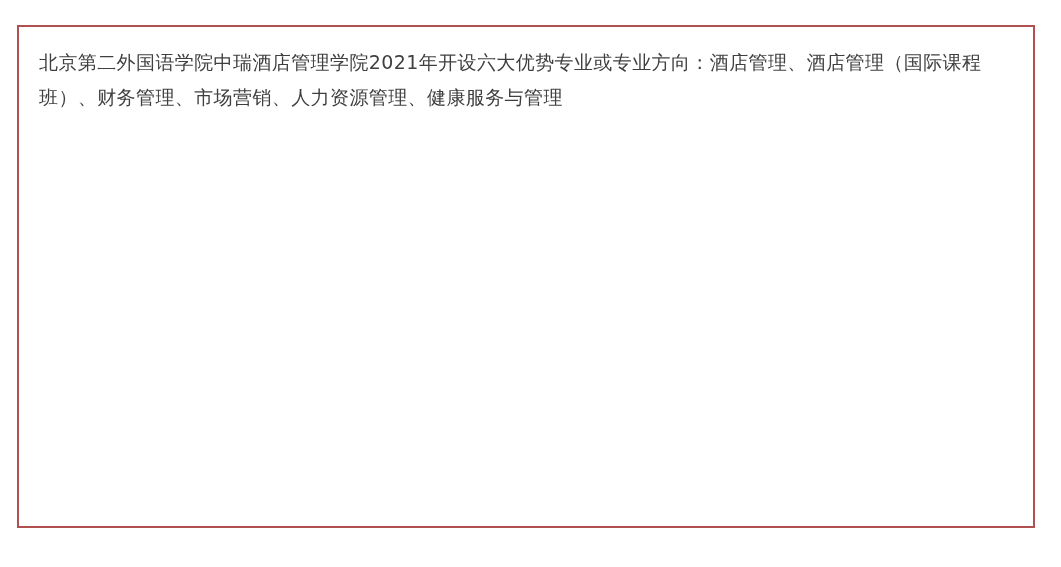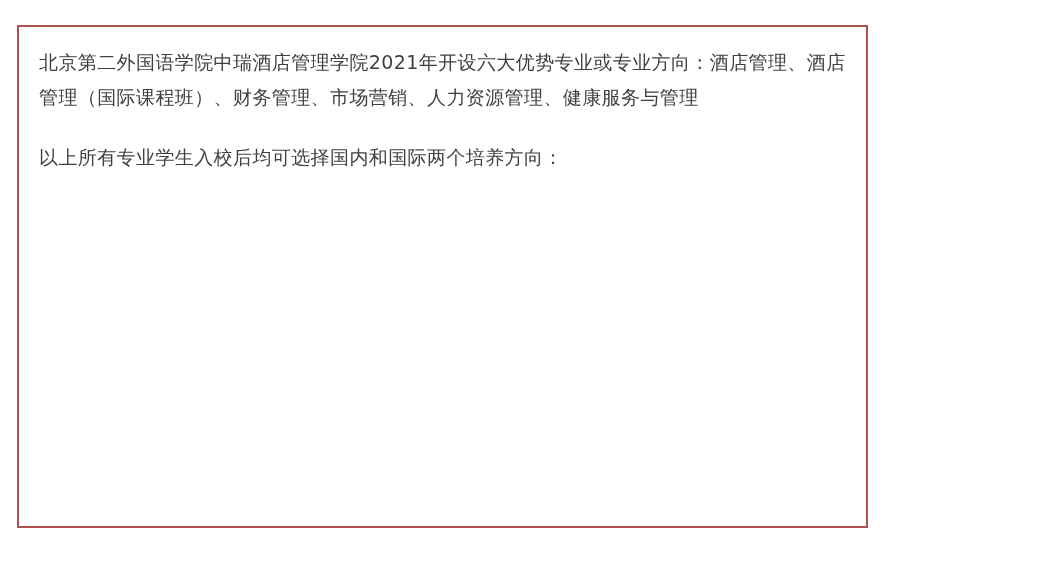--- a/index.html
+++ b/index.html
@@ -19,21 +19,21 @@
     height: 567px;
     background: var(--page-bg);
     font-family: "DejaVu Sans", "Liberation Sans", sans-serif;
     position: relative;
     overflow: hidden;
   }
   .panel {
     position: absolute;
     left: 17px;
     top: 25px;
-    width: 851px;
+    width: 1018px;
     height: 503px;
     background: var(--panel-bg);
     border: 2px solid var(--panel-border);
     padding: 18px 20px 10px 20px;
     overflow: hidden;
   }
   .article { width: 100%; }
   .para {
     margin: 0 0 25px 0;
     font-size: 19px;
@@ -50,16 +50,15 @@
     font-weight: bold;
   }
 </style>
 </head>
 <body>
 
 <div class="page">
   <div class="panel">
     <div class="article">
         <p class="para"><span class="seg">北京第二外国语学院中瑞酒店管理学院2021年开设六大优势专业或专业方向：酒店管理、酒店管理（国际课程班）、财务管理、市场营销、人力资源管理、健康服务与管理</span></p>
-        <p class="para"><span class="seg">以上所有专业学生入校后均可选择国内和国际两个培养方向：</span></p>
       </div>
   </div>
 </div>
 
 </body></html>

